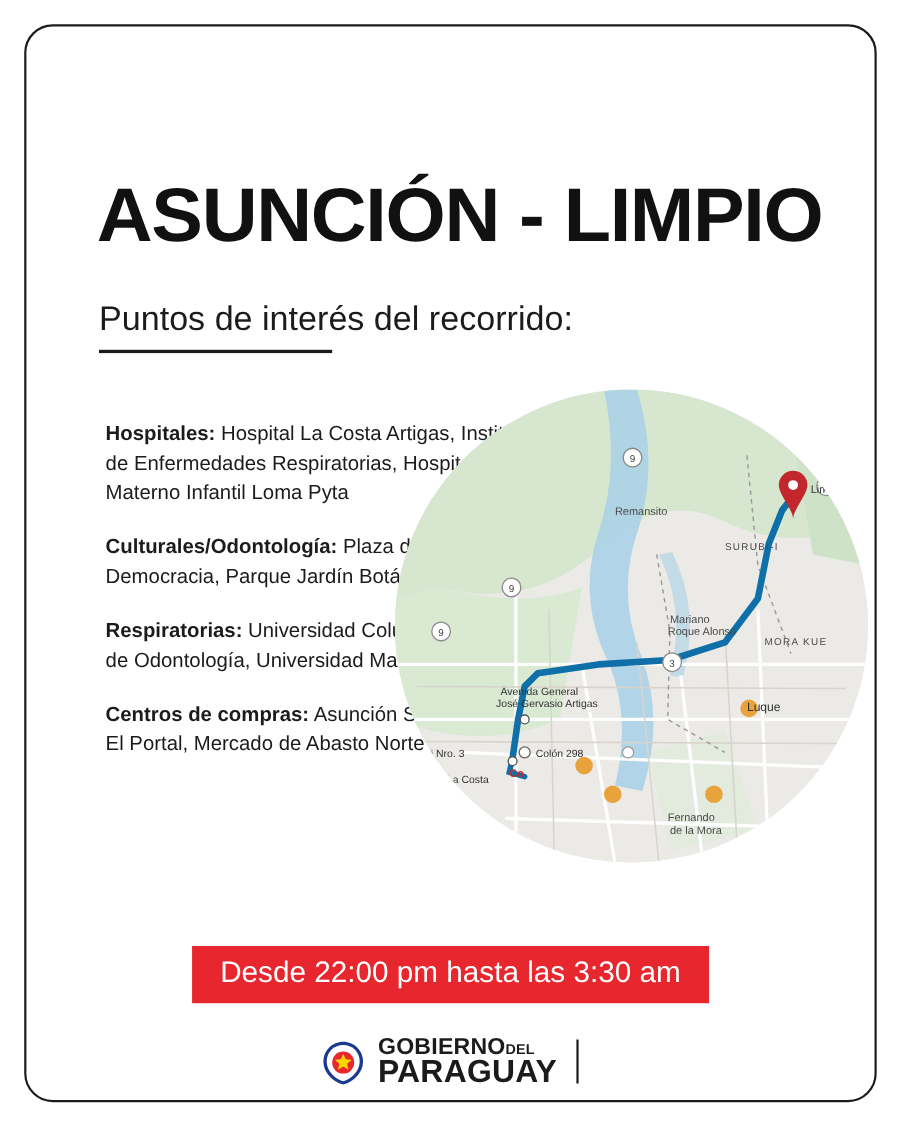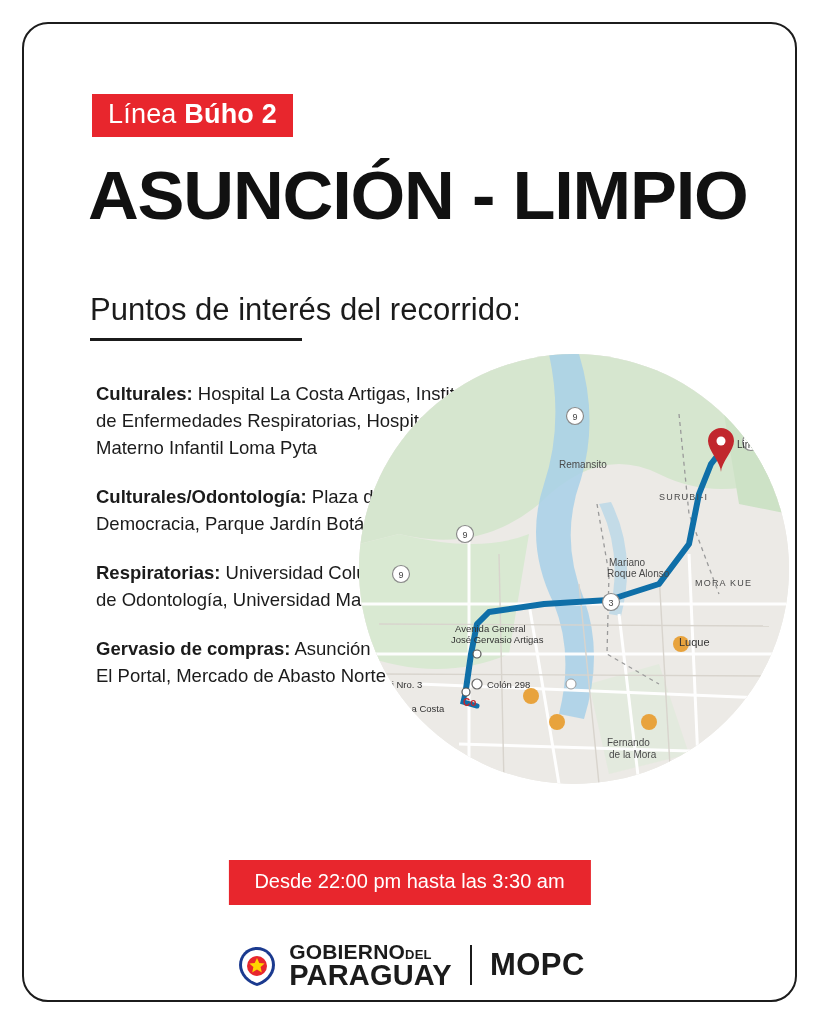--- a/index.html
+++ b/index.html
@@ -59,21 +59,20 @@
     white-space: nowrap;
     font-family: "Liberation Sans", sans-serif;
     transform: scaleX(1.02);
     transform-origin: left top;
   }
 
   .subtitle-wrap {
     position: absolute;
     left: 66px;
     top: 248px;
-    margin-top: 20px;
   }
   .subtitle {
     font-size: 31px;
     font-weight: 400;
     color: #1b1b1b;
     white-space: nowrap;
   }
   .subtitle-rule {
     margin-top: 10px;
     width: 212px;
@@ -111,21 +110,21 @@
   .map-svg { display: block; }
 
   
   .schedule {
     position: absolute;
     left: 50%;
     transform: translateX(-50%);
     top: 836px;
     background: #e8262d;
     color: #ffffff;
-    font-size: 20px;
+    font-size: 27px;
     padding: 11px 26px 14px 26px;
     white-space: nowrap;
     line-height: 1;
   }
 
   
   .footer {
     position: absolute;
     left: 0;
     right: 0;
@@ -175,50 +174,47 @@
     color: #1b1b1b;
     letter-spacing: .5px;
   }
 </style>
 </head>
 <body>
 
 <div class="poster">
   <div class="card">
 
-    <div class="line-badge">
-      <span class="thin">Línea </span><span class="bold">Búho 2</span>
-    </div>
 
     <div class="title">ASUNCIÓN - LIMPIO</div>
 
     <div class="subtitle-wrap">
       <div class="subtitle">Puntos de interés del recorrido:</div>
       <div class="subtitle-rule"></div>
     </div>
 
     <div class="poi">
       <div class="poi-block">
         <div class="poi-text">
-          <b>Culturales:</b><span> Hospital La Costa Artigas, Instituto de Enfermedades Respiratorias, Hospital Materno Infantil Loma Pyta</span>
+          <b>Hospitales:</b><span> Hospital La Costa Artigas, Instituto de Enfermedades Respiratorias, Hospital Materno Infantil Loma Pyta</span>
         </div>
       </div>
       <div class="poi-block">
         <div class="poi-text">
           <b>Culturales/Odontología:</b><span> Plaza de la Democracia, Parque Jardín Botánico</span>
         </div>
       </div>
       <div class="poi-block">
         <div class="poi-text">
           <b>Respiratorias:</b><span> Universidad Columbia, Facultad de Odontología, Universidad María Serrana</span>
         </div>
       </div>
       <div class="poi-block">
         <div class="poi-text">
-          <b>Gervasio de compras:</b><span> Asunción Supercentro, El Portal, Mercado de Abasto Norte</span>
+          <b>Centros de compras:</b><span> Asunción Supercentro, El Portal, Mercado de Abasto Norte</span>
         </div>
       </div>
     </div>
 
     <div class="map-circle">
       <svg class="map-svg" width="430" height="430" viewBox="0 0 430 430" xmlns="http://www.w3.org/2000/svg">
         <rect x="0" y="0" width="430" height="430" fill="#eceae6"></rect>
 
         <path d="M0,0 L430,0 L430,120 Q360,150 300,120 Q240,90 180,150 Q120,200 40,180 L0,190 Z" fill="#d6e6cf"></path>
         <path d="M0,190 L40,180 Q120,200 170,180 L150,300 Q80,330 0,300 Z" fill="#d9e9d2"></path>
@@ -323,17 +319,16 @@
           </svg>
         </div>
         <div class="gov-text">
           <div class="l1">
             <span>GOBIERNO</span><span class="small">DEL</span>
           </div>
           <div class="l2">PARAGUAY</div>
         </div>
       </div>
       <div class="divider-v"></div>
-      <div class="mopc">MOPC</div>
     </div>
 
   </div>
 </div>
 
 </body></html>

